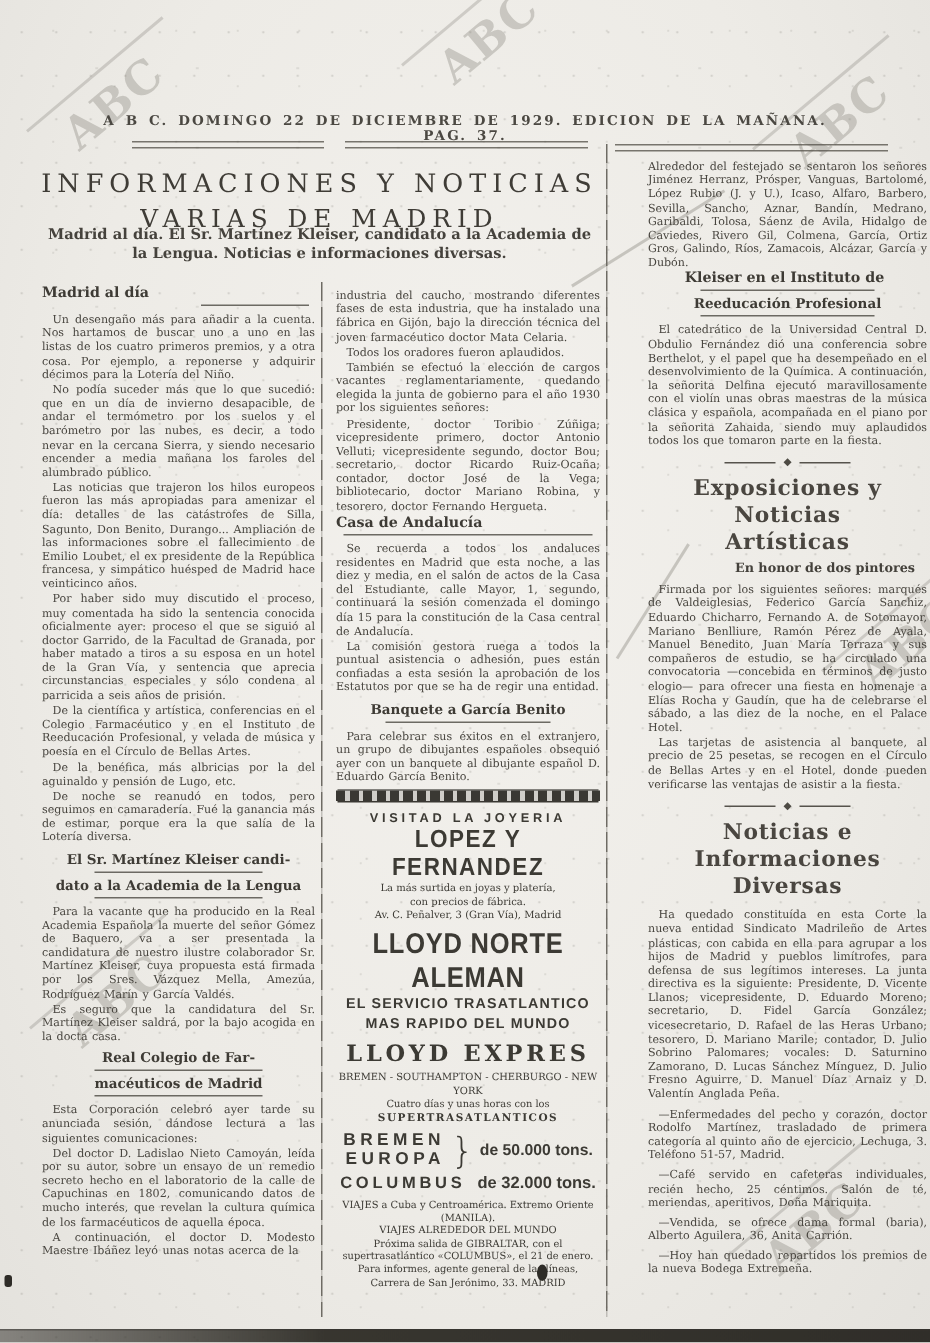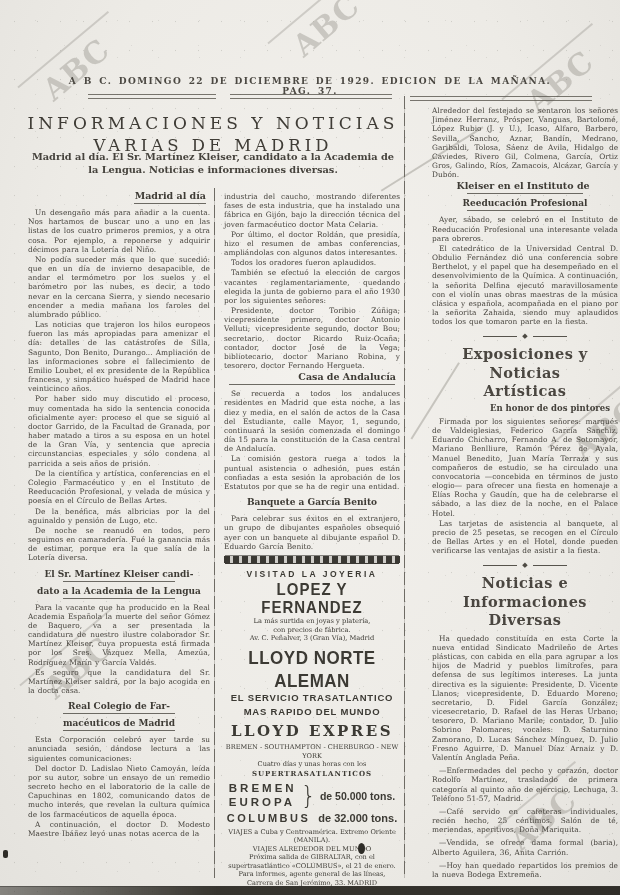--- a/index.html
+++ b/index.html
@@ -44,21 +44,21 @@
 
   .col { position:absolute; }
   .col-left  { left:28px;  top:190px; width:182px; }
   .col-mid   { left:224px; top:192px; width:176px; }
   .col-right { left:432px; top:106px; width:186px; }
 
   .t { font:7.4px/1.24 "DejaVu Serif", serif; text-align:justify; text-indent:7px;
        margin:0 0 1px 0; word-spacing:0.6px; color:#47443e; }
   .t.noindent { text-indent:0; }
 
-  .h-right { font:bold 9.5px "DejaVu Serif", serif; text-align:right; padding-right:4px; color:#3e3b35; }
+  .h-right { font:bold 9.5px "DejaVu Serif", serif; text-align:left; padding-right:4px; color:#3e3b35; }
   .h-center { font:bold 9px "DejaVu Serif", serif; text-align:center; color:#3e3b35; margin-top:6px; }
   .hrl { height:0; border-top:1px solid #55524b; margin:2px auto 4px; width:62%; opacity:0.85; }
   .hrl.right { margin:2px 4px 4px auto; width:72px; }
   .hrl.wide { width:94%; }
   .h-large { font:bold 14.5px/1.25 "DejaVu Serif", serif; text-align:center; letter-spacing:0.5px; color:#4a4640; margin:2px 0; }
   .h-sub { font:bold 8.5px "DejaVu Serif", serif; text-align:right; padding-right:8px; margin:3px 0 4px; color:#44413b; }
   .orn { display:flex; align-items:center; justify-content:center; gap:5px; margin:7px 0 5px; color:#4e4b44; }
   .orn .ln { width:34px; height:1px; background:#56534c; }
   .orn .dm { font-size:7px; line-height:1; font-family:"DejaVu Sans", sans-serif; } .gap3 { height:3px; }
 
@@ -70,21 +70,21 @@
   .ad .jw-tag { font:bold 8.5px "Liberation Sans", sans-serif; letter-spacing:2.5px; }
   .ad .jw-name { font:bold 15px "Liberation Sans", sans-serif; letter-spacing:1px; margin:2px 0 2px; transform:scaleY(1.1); }
   .ad .small { font:6.7px/1.3 "DejaVu Serif", serif; }
   .lloyd { margin-top:7px; }
   .lloyd .ttl { font:bold 17px "Liberation Sans", sans-serif; letter-spacing:0.5px; transform:scaleY(1.12); }
   .lloyd .sub { font:bold 9.5px "Liberation Sans", sans-serif; letter-spacing:0.8px; margin-top:2.5px; }
   .lloyd .exp { font:bold 15px "DejaVu Serif", serif; letter-spacing:2.5px; margin:5px 0 3px; }
   .lloyd .small { font:6.6px/1.3 "DejaVu Serif", serif; }
   .lloyd .caps { font:bold 7px "DejaVu Serif", serif; letter-spacing:1px; }
   .ships { display:flex; justify-content:center; align-items:center; gap:4px; margin-top:4px; }
-  .ships .names { text-align:left; }
+  .ships .names { text-align:right; }
   .ships .names div { font:bold 11.5px "Liberation Sans", sans-serif; letter-spacing:3px; line-height:1.15; }
   .ships .brace { font:300 24px "DejaVu Sans", sans-serif; color:#3c3a34; }
   .ships .tons { font:bold 10.5px "Liberation Sans", sans-serif; }
   .ship3 { display:flex; justify-content:center; align-items:baseline; gap:8px;
     font:bold 11px "Liberation Sans", sans-serif; letter-spacing:2.5px; margin:2px 0 4px; }
 
   
   .bottom-strip { position:absolute; left:0; right:0; bottom:0; height:8px;
     background:linear-gradient(90deg, rgba(56,54,49,0.55), #37352f 35%, #302e29 100%);
     border-top:1px solid rgba(56,54,49,0.5); }
@@ -157,21 +157,20 @@
     <div class="hrl"></div>
     <div class="h-center" style="margin-top:0;">macéuticos de Madrid</div>
     <div class="hrl"></div>
     <p class="t">Esta Corporación celebró ayer tarde su anunciada sesión, dándose lectura a las siguientes comunicaciones:</p>
     <p class="t">Del doctor D. Ladislao Nieto Camoyán, leída por su autor, sobre un ensayo de un remedio secreto hecho en el laboratorio de la calle de Capuchinas en 1802, comunicando datos de mucho interés, que revelan la cultura química de los farmacéuticos de aquella época.</p>
     <p class="t">A continuación, el doctor D. Modesto Maestre Ibáñez leyó unas notas acerca de la</p>
   </div>
 
   <div class="col col-mid">
     <p class="t noindent">industria del caucho, mostrando diferentes fases de esta industria, que ha instalado una fábrica en Gijón, bajo la dirección técnica del joven farmacéutico doctor Mata Celaria.</p>
-    <p class="t">Por último, el doctor Roldán, que presidía, hizo el resumen de ambas conferencias, ampliándolas con algunos datos interesantes.</p>
     <p class="t">Todos los oradores fueron aplaudidos.</p>
     <p class="t">También se efectuó la elección de cargos vacantes reglamentariamente, quedando elegida la junta de gobierno para el año 1930 por los siguientes señores:</p>
     <p class="t">Presidente, doctor Toribio Zúñiga; vicepresidente primero, doctor Antonio Velluti; vicepresidente segundo, doctor Bou; secretario, doctor Ricardo Ruiz-Ocaña; contador, doctor José de la Vega; bibliotecario, doctor Mariano Robina, y tesorero, doctor Fernando Hergueta.</p>
     <div class="h-right">Casa de Andalucía</div>
     <div class="hrl wide"></div>
     <p class="t">Se recuerda a todos los andaluces residentes en Madrid que esta noche, a las diez y media, en el salón de actos de la Casa del Estudiante, calle Mayor, 1, segundo, continuará la sesión comenzada el domingo día 15 para la constitución de la Casa central de Andalucía.</p>
     <p class="t">La comisión gestora ruega a todos la puntual asistencia o adhesión, pues están confiadas a esta sesión la aprobación de los Estatutos por que se ha de regir una entidad.</p>
     <div class="h-center">Banquete a García Benito</div>
     <div class="hrl"></div>
     <p class="t">Para celebrar sus éxitos en el extranjero, un grupo de dibujantes españoles obsequió ayer con un banquete al dibujante español D. Eduardo García Benito.</p>
@@ -211,21 +210,20 @@
       <div class="small">Carrera de San Jerónimo, 33. MADRID</div>
     </div>
   </div>
 
   <div class="col col-right">
     <p class="t noindent">Alrededor del festejado se sentaron los señores Jiménez Herranz, Prósper, Vanguas, Bartolomé, López Rubio (J. y U.), Icaso, Alfaro, Barbero, Sevilla, Sancho, Aznar, Bandín, Medrano, Garibaldi, Tolosa, Sáenz de Avila, Hidalgo de Caviedes, Rivero Gil, Colmena, García, Ortiz Gros, Galindo, Ríos, Zamacois, Alcázar, García y Dubón.</p>
     <div class="h-right" style="text-align:center;">Kleiser en el Instituto de</div>
     <div class="hrl"></div>
     <div class="h-center" style="margin-top:0;">Reeducación Profesional</div>
     <div class="hrl"></div>
-    <p class="t">Ayer, sábado, se celebró en el Instituto de Reeducación Profesional una interesante velada para obreros.</p>
     <p class="t">El catedrático de la Universidad Central D. Obdulio Fernández dió una conferencia sobre Berthelot, y el papel que ha desempeñado en el desenvolvimiento de la Química. A continuación, la señorita Delfina ejecutó maravillosamente con el violín unas obras maestras de la música clásica y española, acompañada en el piano por la señorita Zahaida, siendo muy aplaudidos todos los que tomaron parte en la fiesta.</p>
     <div class="orn">
       <span class="ln"></span>
       <span class="dm">◆</span>
       <span class="ln"></span>
     </div>
     <div class="h-large">Exposiciones y Noticias</div>
     <div class="h-large" style="margin-top:-2px;text-align:center;">Artísticas</div>
     <div class="h-sub">En honor de dos pintores</div>
     <p class="t">Firmada por los siguientes señores: marqués de Valdeiglesias, Federico García Sanchiz, Eduardo Chicharro, Fernando A. de Sotomayor, Mariano Benlliure, Ramón Pérez de Ayala, Manuel Benedito, Juan María Terraza y sus compañeros de estudio, se ha circulado una convocatoria —concebida en términos de justo elogio— para ofrecer una fiesta en homenaje a Elías Rocha y Gaudín, que ha de celebrarse el sábado, a las diez de la noche, en el Palace Hotel.</p>

